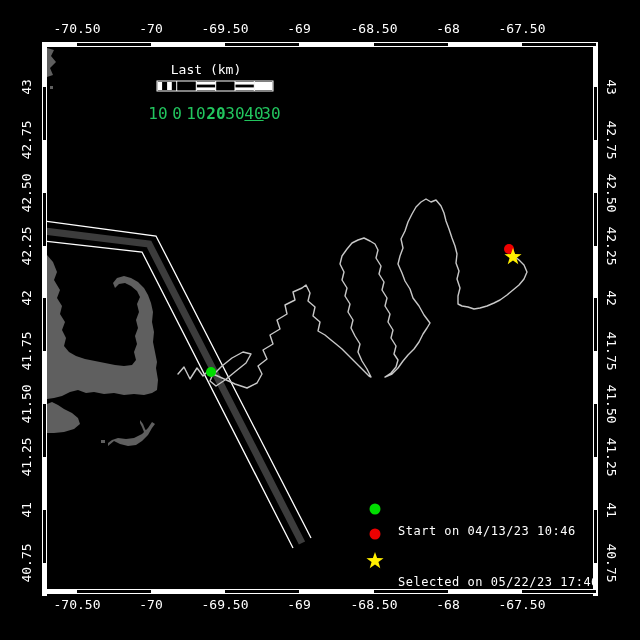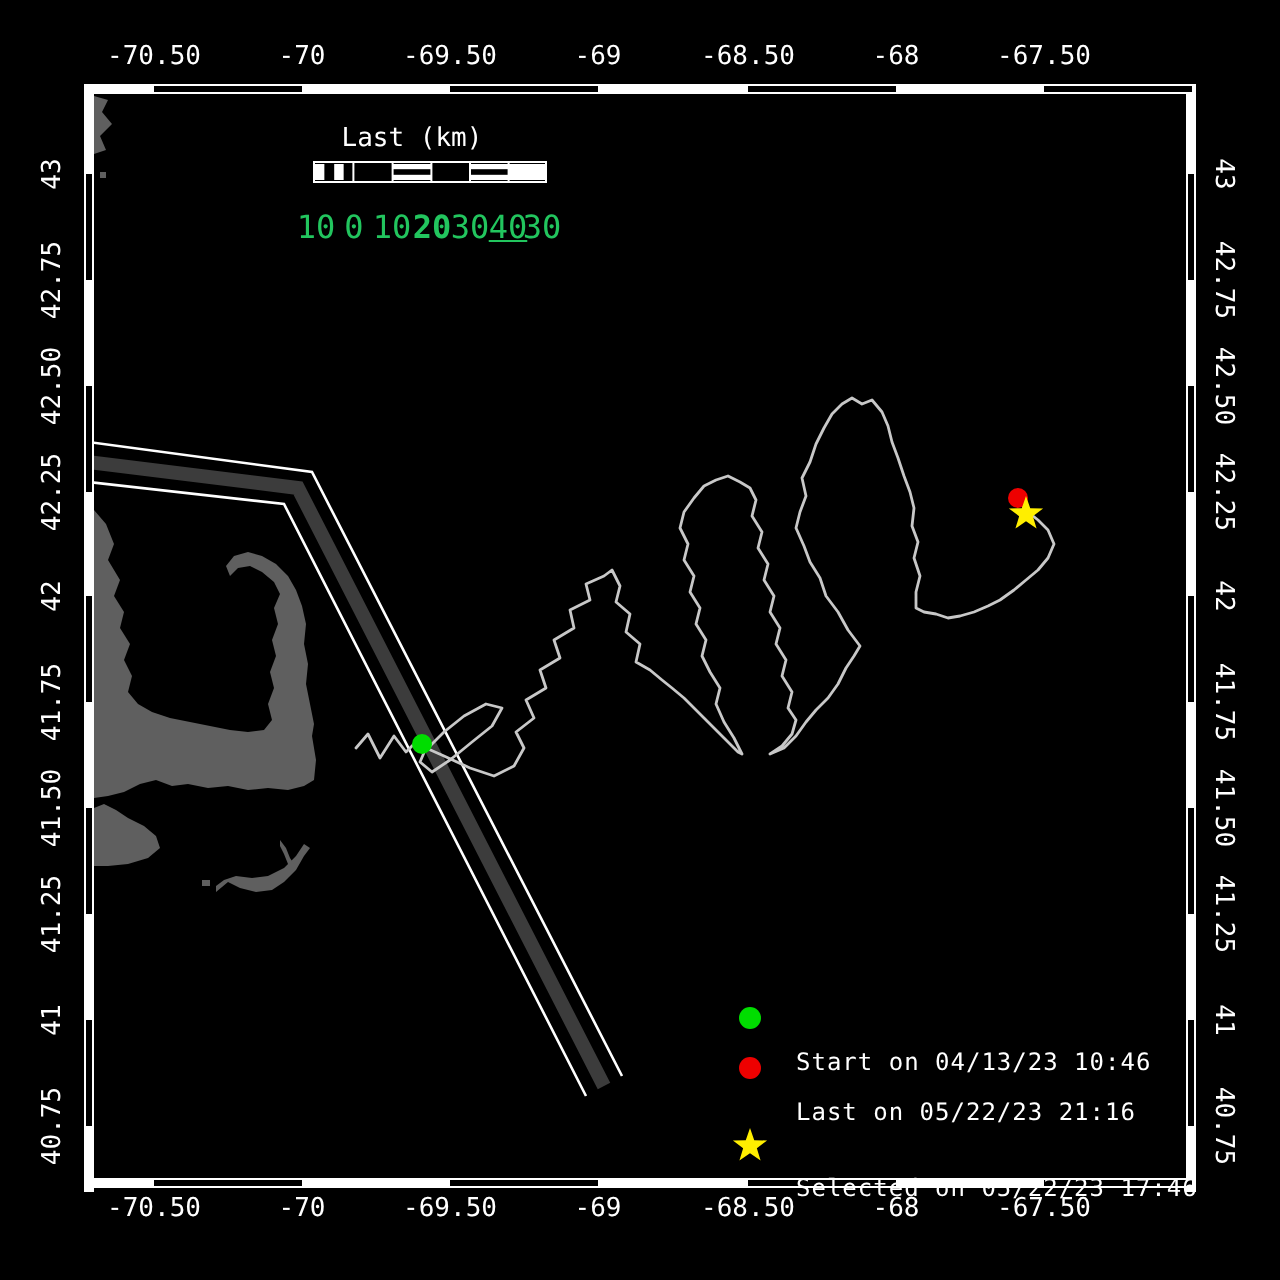--- a/index.html
+++ b/index.html
@@ -178,22 +178,21 @@
   <div class="legend-row" style="top:497px;">
     <svg class="legend-marker" width="22" height="22">
       <circle cx="11" cy="11" r="5.5" fill="#00dd00"></circle>
     </svg>
     <span class="legend-label">Start on 04/13/23 10:46</span>
   </div>
   <div class="legend-row" style="top:522px;">
     <svg class="legend-marker" width="22" height="22">
       <circle cx="11" cy="11" r="5.5" fill="#ee0000"></circle>
     </svg>
-    <span class="legend-label">Last on 05/22/23 21:16</span>
   </div>
-  <div class="legend-row" style="top:560px;">
+  <div class="legend-row" style="top:548px;">
     <svg class="legend-marker" width="22" height="22">
       <path transform="translate(11,12)" d="M0,-9 L2.12,-2.91 8.56,-2.78 3.43,1.11 5.29,7.28 0,3.6 -5.29,7.28 -3.43,1.11 -8.56,-2.78 -2.12,-2.91 Z" fill="#ffee00"></path>
     </svg>
     <span class="legend-label">Selected on 05/22/23 17:46</span>
   </div>
 
 </div>
 
 </body></html>

